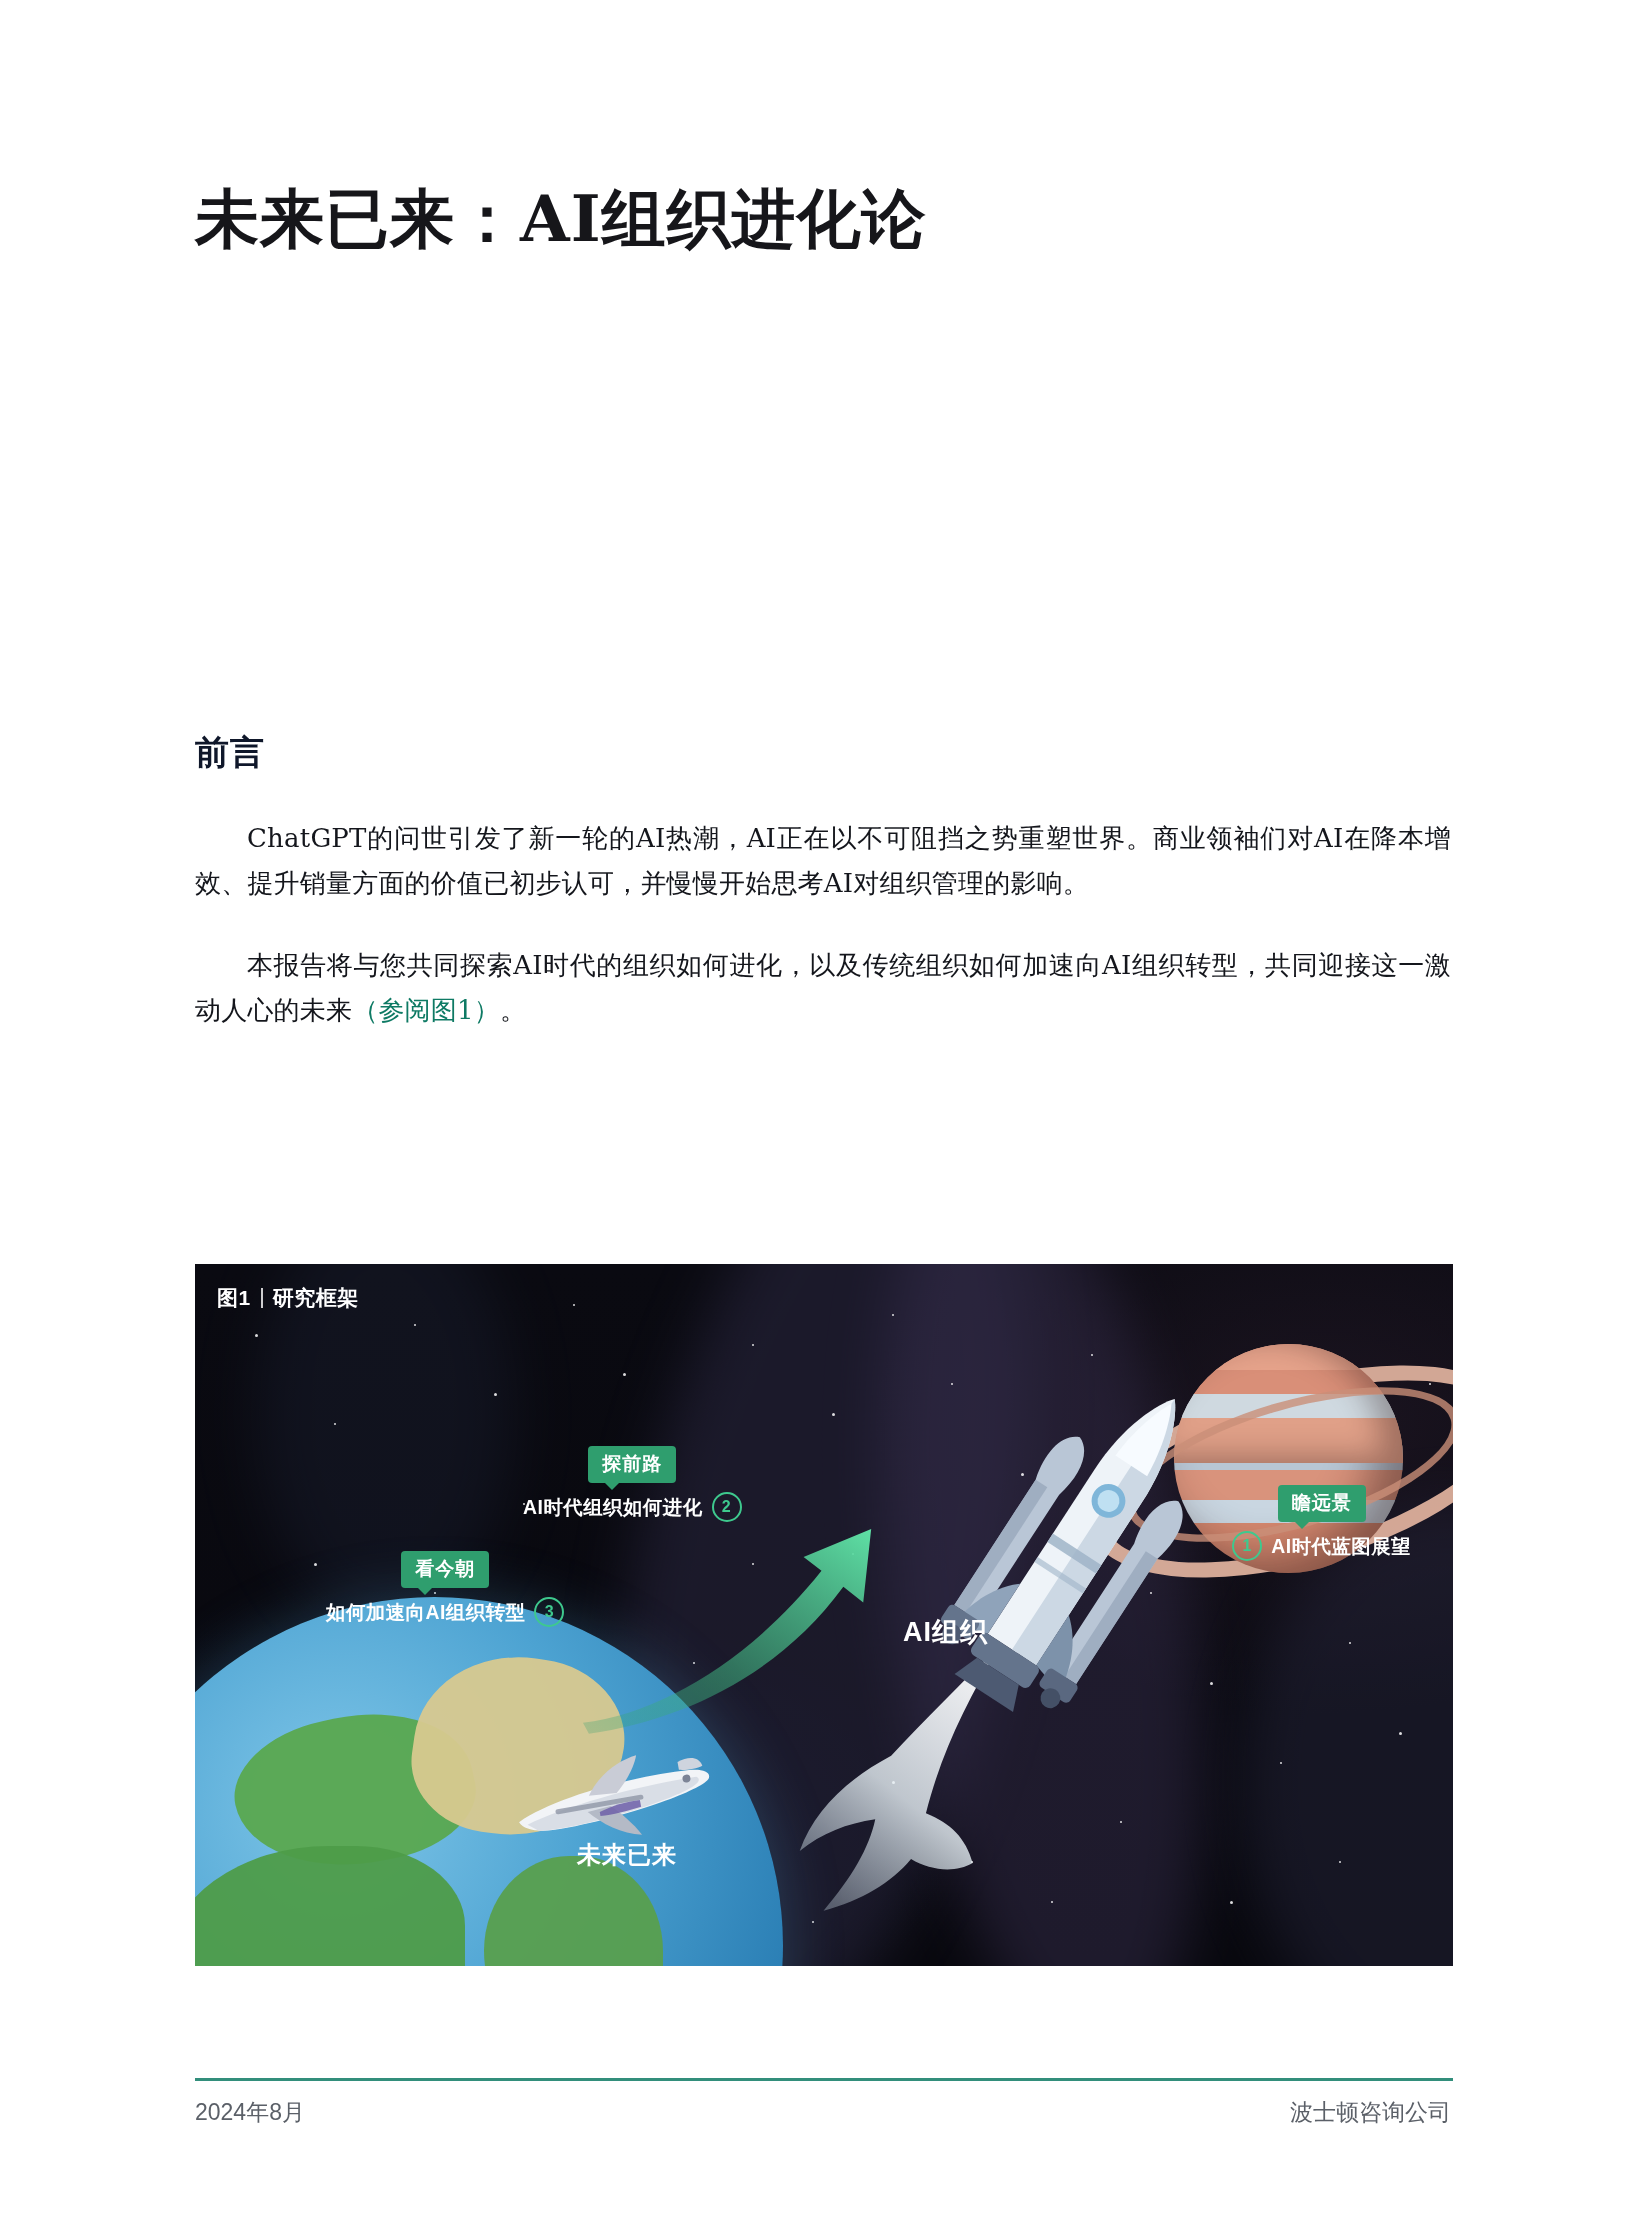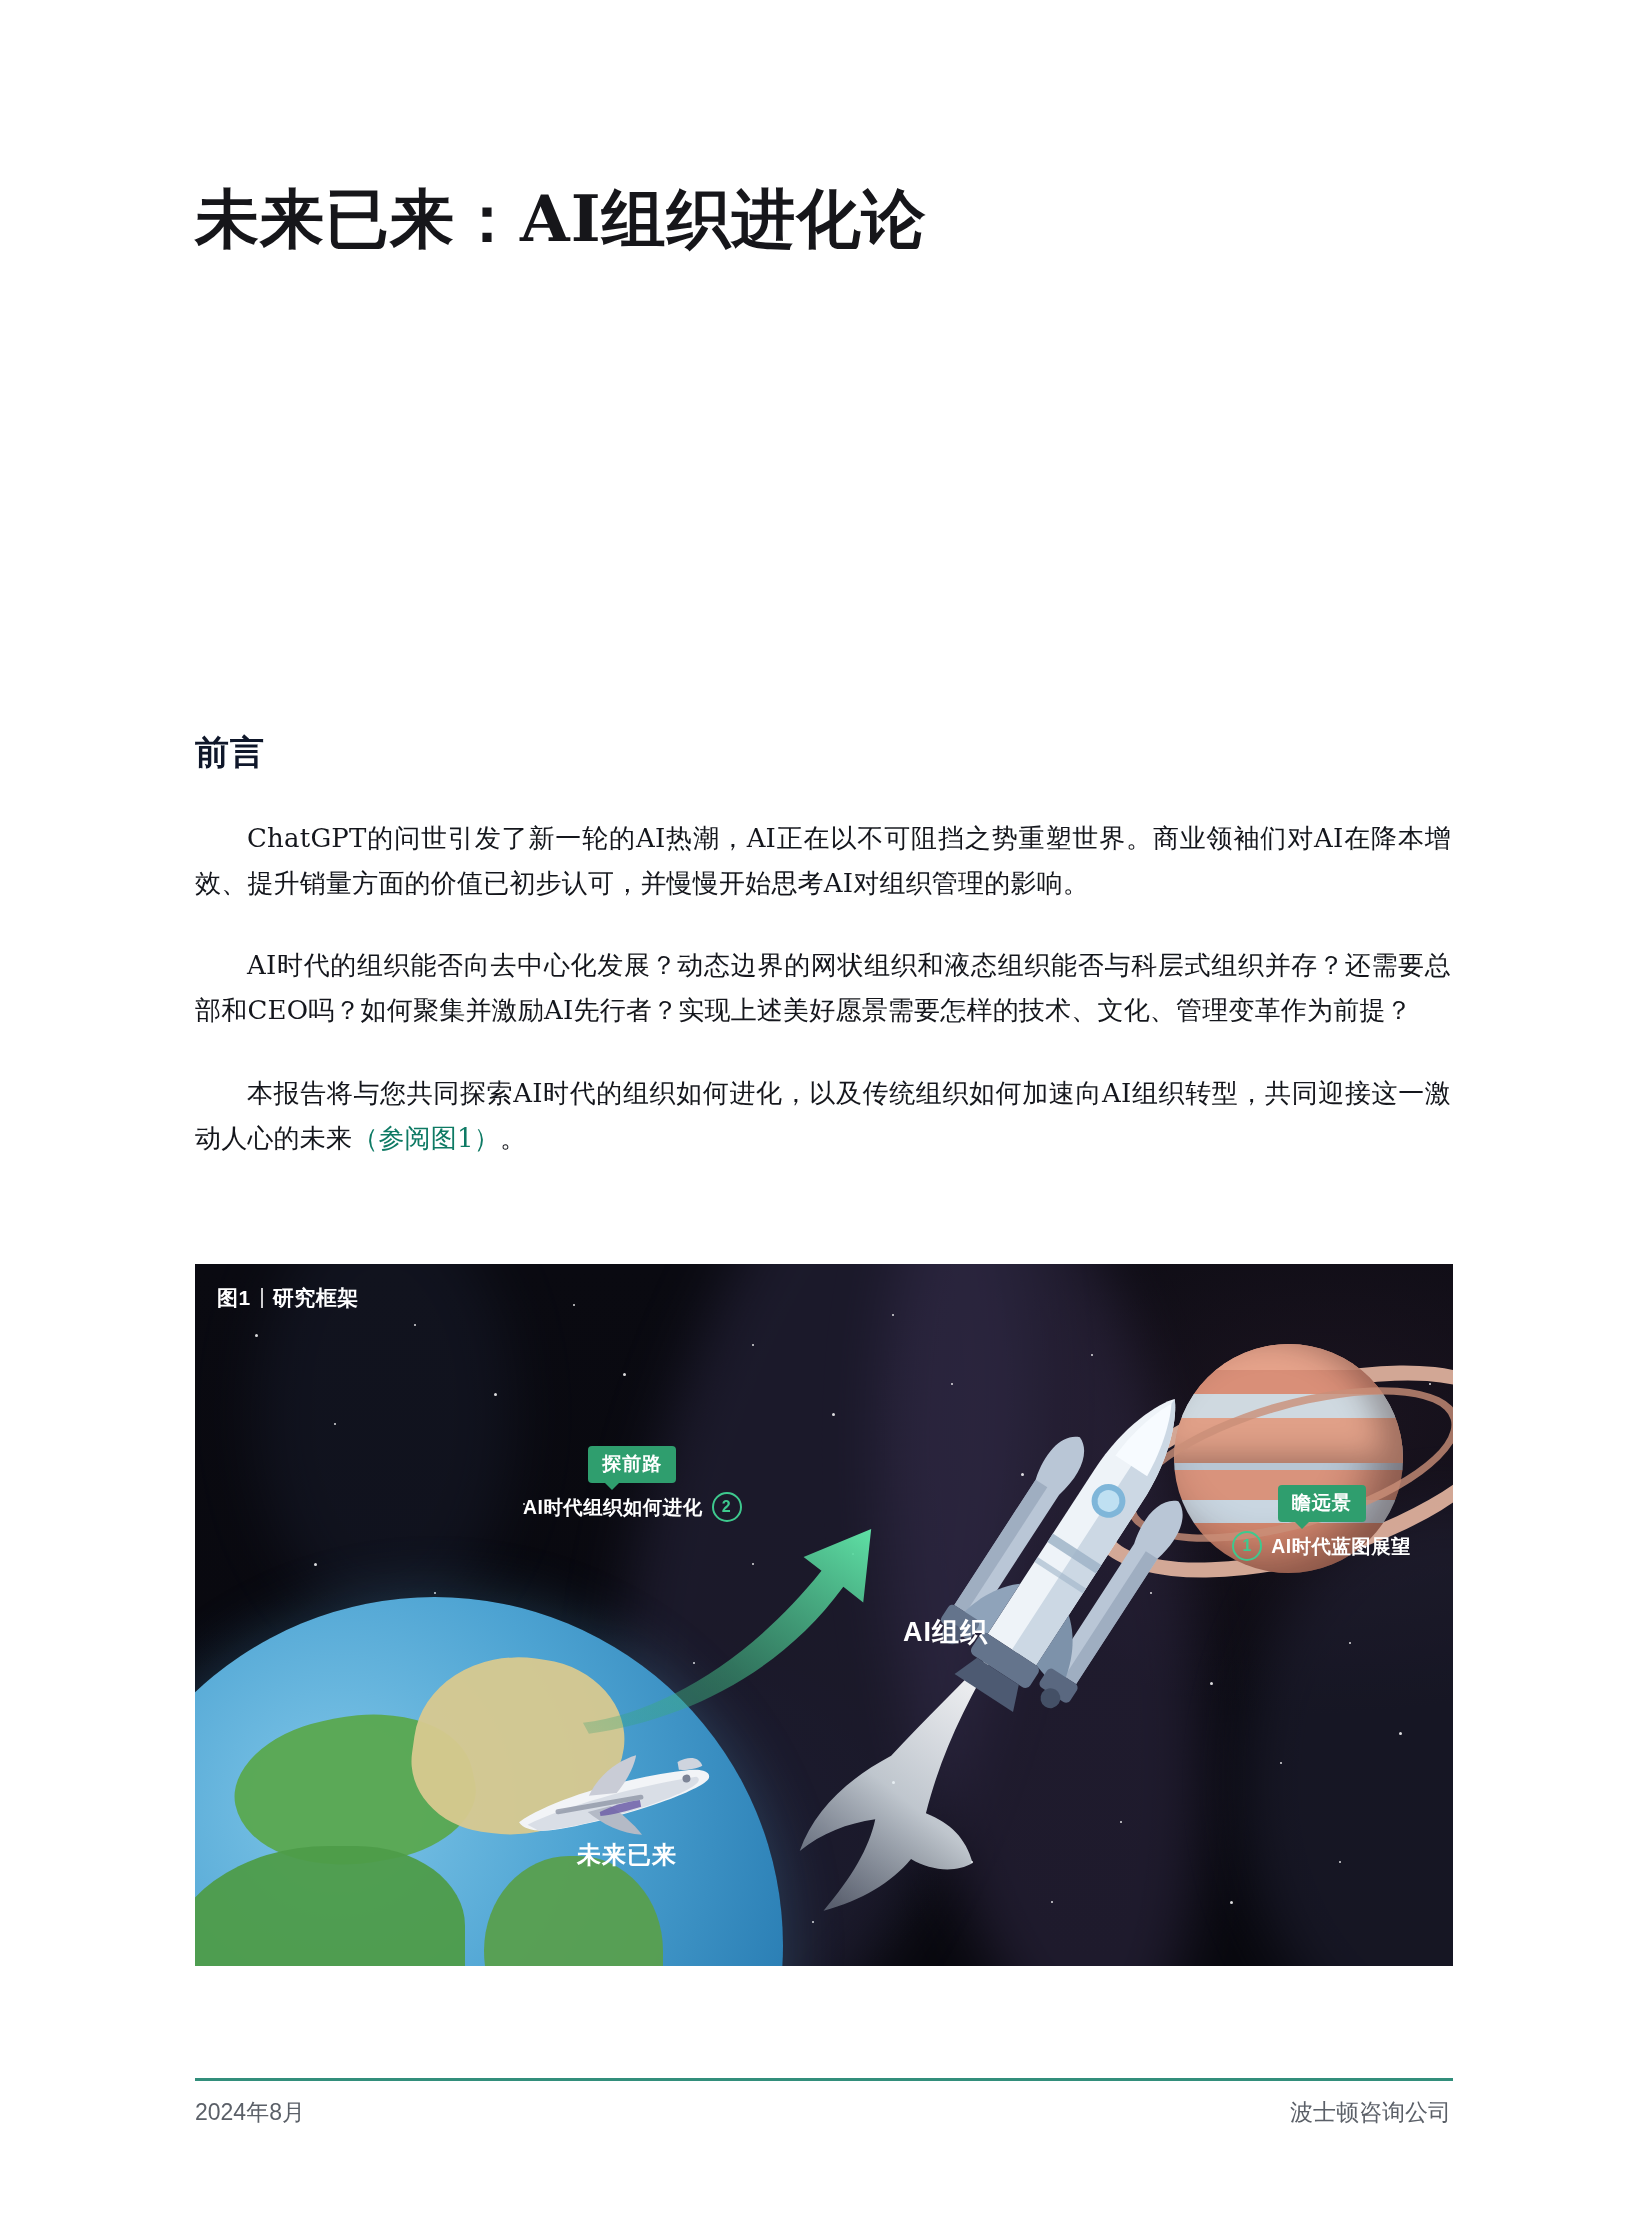--- a/index.html
+++ b/index.html
@@ -345,21 +345,20 @@
 <body>
 
 <div class="page">
 
   <h1 class="doc-title">未来已来：AI组织进化论</h1>
 
   <h2 class="section-heading">前言</h2>
 
   <div class="body-copy">
     <p>ChatGPT的问世引发了新一轮的AI热潮，AI正在以不可阻挡之势重塑世界。商业领袖们对AI在降本增效、提升销量方面的价值已初步认可，并慢慢开始思考AI对组织管理的影响。</p>
-    <p>AI时代的组织能否向去中心化发展？动态边界的网状组织和液态组织能否与科层式组织并存？还需要总部和CEO吗？如何聚集并激励AI先行者？实现上述美好愿景需要怎样的技术、文化、管理变革作为前提？</p>
     <p><span>本报告将与您共同探索AI时代的组织如何进化，以及传统组织如何加速向AI组织转型，共同迎接这一激动人心的未来</span><span class="ref-link">（参阅图1）</span><span>。</span></p>
   </div>
 
   <figure class="exhibit" style="margin:0;">
     <div class="space-bg"></div>
     <div class="nebula neb1"></div>
     <div class="nebula neb2"></div>
     <div class="nebula neb3"></div>
     <div class="nebula neb4"></div>
 
@@ -497,20 +496,27 @@
     </div>
 
     <div class="tag tag-evolve">
       <div style="text-align:center;"><span class="chip">探前路</span></div>
       <div class="desc">
         <span>AI时代组织如何进化</span>
         <span class="num">2</span>
       </div>
     </div>
 
+    <div class="tag tag-today">
+      <div style="text-align:center;"><span class="chip">看今朝</span></div>
+      <div class="desc">
+        <span>如何加速向AI组织转型</span>
+        <span class="num">3</span>
+      </div>
+    </div>
 
     <div class="label-free label-ai">AI组织</div>
     <div class="label-free label-trad">未来已来</div>
   </figure>
 
   <div class="footer-rule"></div>
   <div class="footer-left">2024年8月</div>
   <div class="footer-right">波士顿咨询公司</div>
 
 </div>

